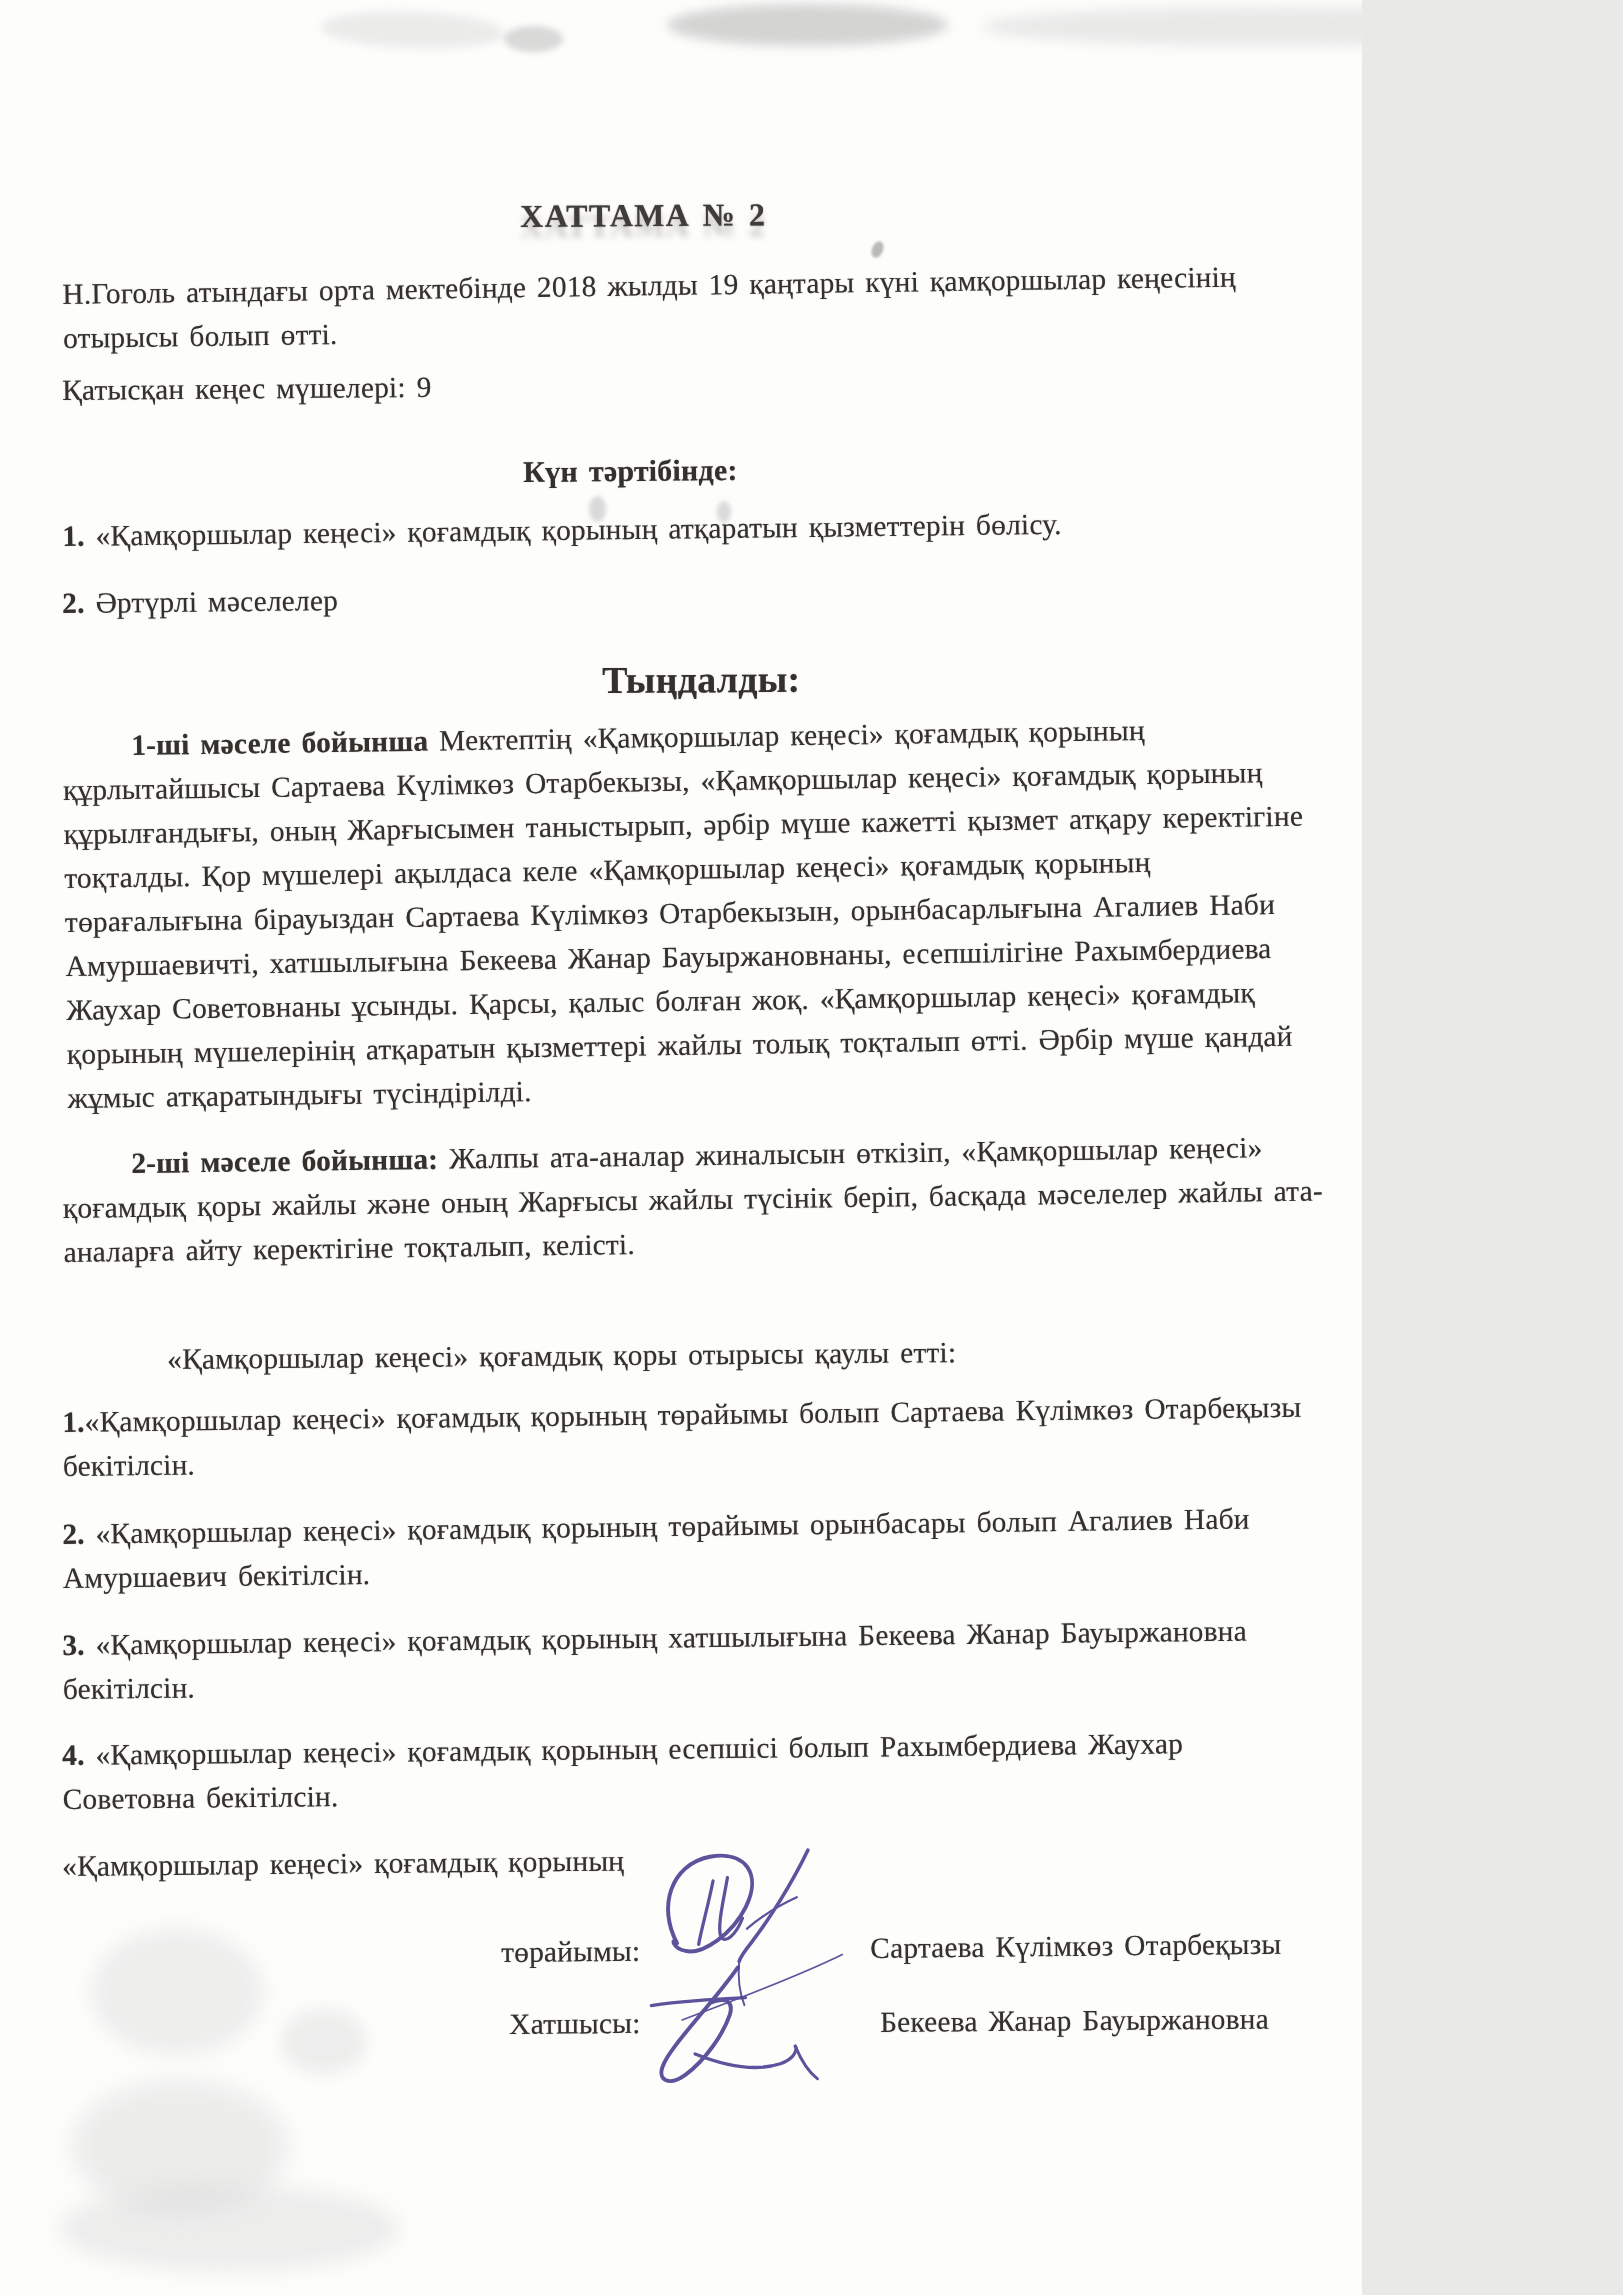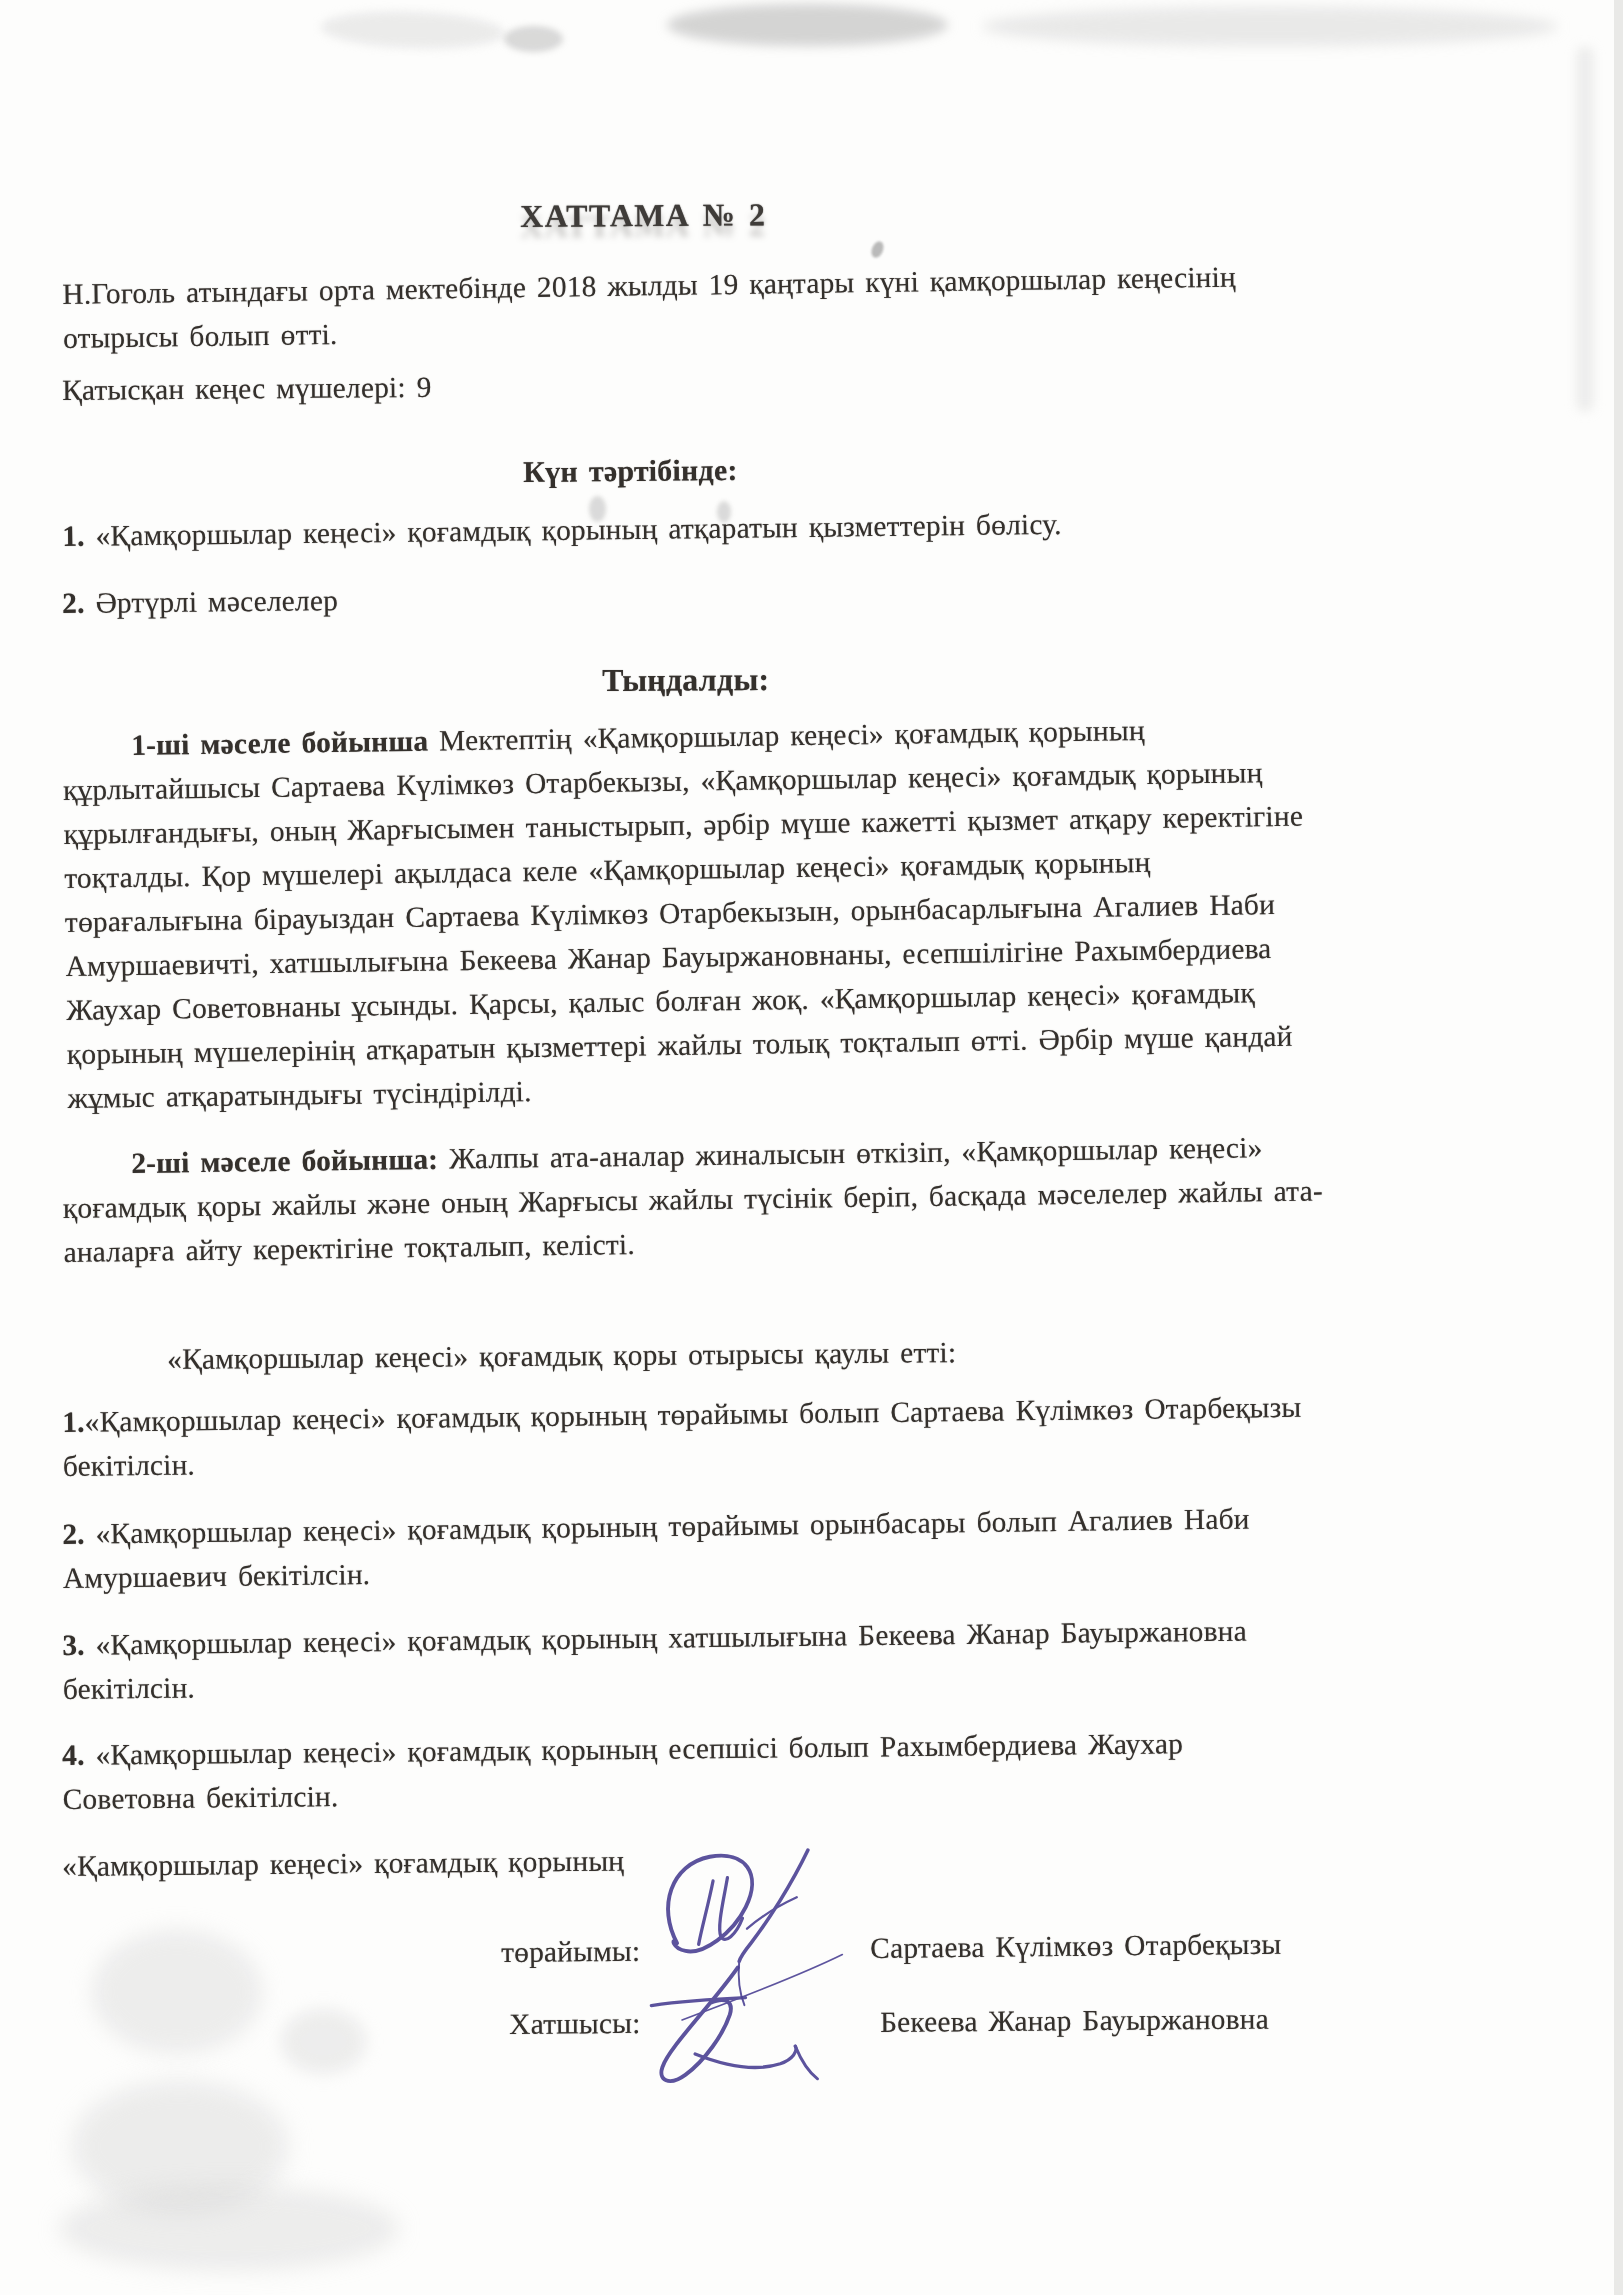--- a/index.html
+++ b/index.html
@@ -3,21 +3,21 @@
 <meta charset="utf-8">
 <style>
   html,body{margin:0;padding:0;}
   body{
     width:1623px;height:2295px;
     background:#e9e9e7;
     font-family:"Liberation Serif","DejaVu Serif",serif;
   }
   .page{
     position:relative;
-    width:1614px;height:2295px;
+    width:1362px;height:2295px;
     background:#fdfdfc;
     overflow:hidden;
     color:#34302c;
   }
   .block{
     position:absolute;
     left:62px;
     width:1525px;
     font-size:29.4px;
     line-height:44px;
@@ -34,21 +34,21 @@
     letter-spacing:1.3px;
     color:#3f3c39;
     text-shadow:0 0 1.3px rgba(70,66,62,.8), 0 10.5px 5.9px rgba(120,118,116,.4);
     transform:rotate(-0.4deg);
   }
   .p1{top:272px;transform:rotate(-0.85deg);}
   .p2{top:368px;transform:rotate(-0.5deg);}
   .h2{left:523px;top:450px;width:auto;font-size:30px;transform:rotate(-0.55deg);}
   .item1{top:514px;transform:rotate(-0.7deg);}
   .item2{top:581px;transform:rotate(-0.6deg);}
-  .h3{left:602px;top:658px;width:auto;font-size:32px;transform:rotate(-0.35deg);}
+  .h3{left:602px;top:658px;width:auto;font-size:38px;transform:rotate(-0.35deg);}
   .paraA{top:724px;text-indent:69px;transform:rotate(-0.85deg);}
   .paraB{top:1142px;text-indent:69px;transform:rotate(-0.8deg);}
   .decision{left:167px;top:1337px;transform:rotate(-0.5deg);}
   .r1{top:1400px;transform:rotate(-0.7deg);}
   .r2{top:1512px;transform:rotate(-0.75deg);}
   .r3{top:1623px;transform:rotate(-0.7deg);}
   .r4{top:1733px;transform:rotate(-0.6deg);}
   .footerOrg{top:1844px;transform:rotate(-0.55deg);}
   .sigRole{position:absolute;width:auto;font-size:29.4px;}
   .role1{left:501px;top:1930px;transform:rotate(-0.5deg);}

